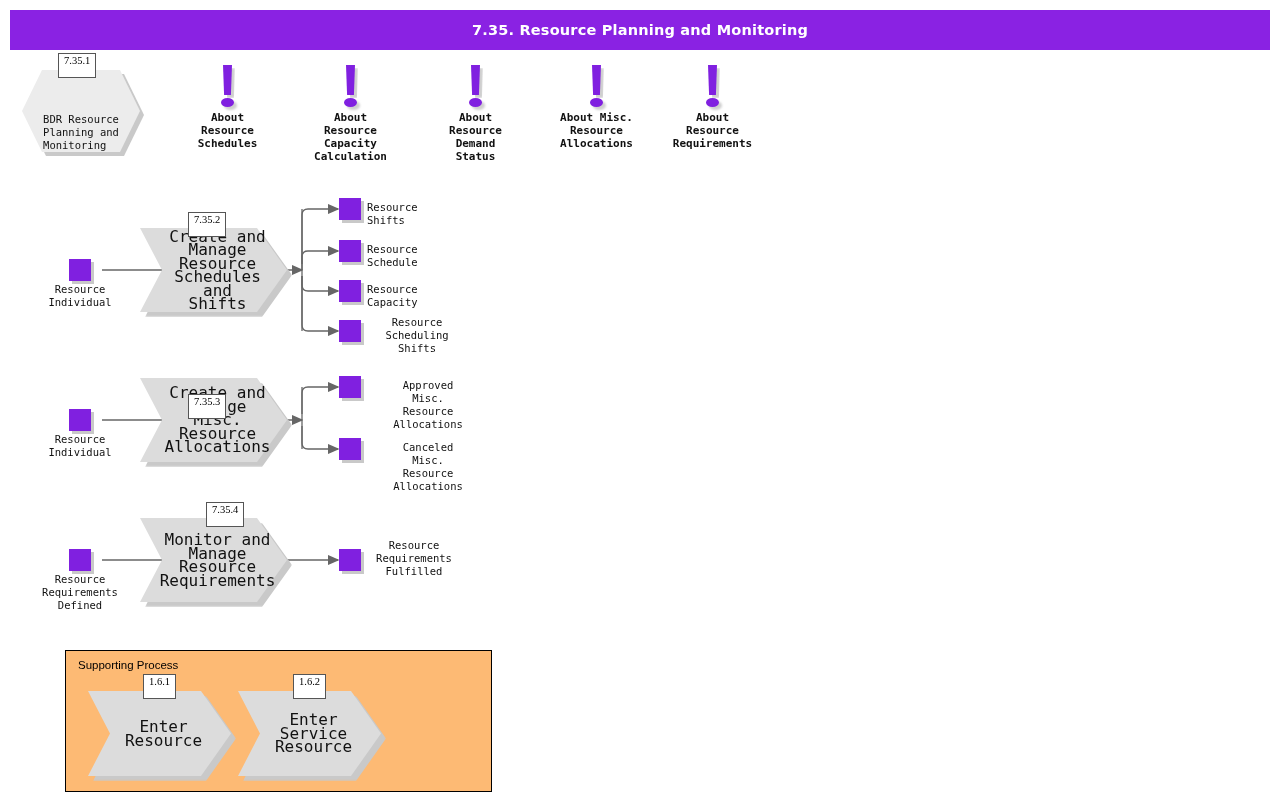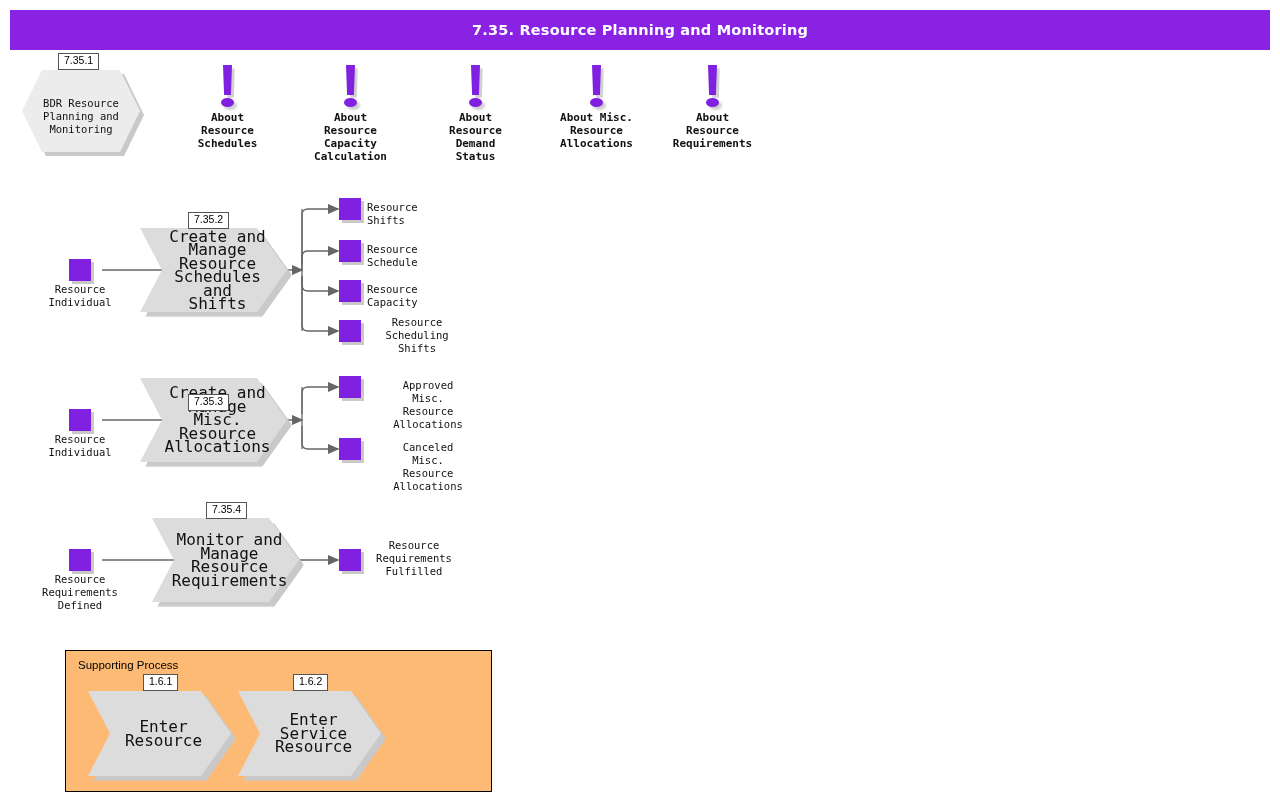--- a/index.html
+++ b/index.html
@@ -16,44 +16,44 @@
     background:#8a22e3;color:#ffffff;
     display:flex;align-items:center;justify-content:center;
     font-family:"DejaVu Sans",sans-serif;
     font-size:14.5px;font-weight:bold;letter-spacing:.2px;
   }
 
   
   .idtag{
     position:absolute;
     border:1px solid #555;background:#fff;
-    font-family:Liberation Sans, sans-serif;
+    font-family:Liberation Serif, serif;
     font-size:10.5px;color:#000;
-    padding:1px 5px 2px 5px;
+    padding:1px 5px 10px 5px;
     line-height:1.1;
     white-space:nowrap;
     z-index:5;
   }
 
   
   .hex-wrap{position:absolute;}
   .hex{
     position:absolute;left:0;top:0;width:118px;height:82px;
     background:#ececec;
     clip-path:polygon(20px 0,98px 0,118px 41px,98px 82px,20px 82px,0 41px);
   }
   .hex-shadow{
     position:absolute;left:4px;top:4px;width:118px;height:82px;
     background:#c9c9c9;
     clip-path:polygon(20px 0,98px 0,118px 41px,98px 82px,20px 82px,0 41px);
     filter:blur(0.6px);
   }
   .hex-label{
-    position:absolute;left:0;top:0;width:118px;height:92px;
-    display:flex;align-items:center;justify-content:center;text-align:center;
+    position:absolute;left:0;top:16px;width:118px;height:92px;
+    display:flex;align-items:center;justify-content:center;text-align:left;
     font-family:"DejaVu Sans Mono","DejaVu Sans",monospace;
     font-size:10.5px;color:#111;line-height:13px;
     z-index:3;
   }
 
   
   .chev-wrap{position:absolute;}
   .chev-shadow{
     position:absolute;left:5px;top:5px;width:100%;height:100%;
     background:#c9c9c9;
@@ -281,21 +281,21 @@
 
   <div class="sq-wrap" style="left:69px;top:549px;">
     <div class="sq-shadow"></div>
     <div class="sq"></div>
     <div class="sq-label" style="left:11px;top:24px;transform:translateX(-50%);white-space:pre-line;">Resource
 Requirements
 Defined</div>
   </div>
 
   <div class="idtag" style="left:184px;top:502px;margin-left:22px;">7.35.4</div>
-  <div class="chev-wrap" style="left:152px;top:518px;width:147px;height:84px;">
+  <div class="chev-wrap" style="left:140px;top:518px;width:147px;height:84px;">
     <div class="chev-shadow"></div>
     <div class="chev"></div>
     <div class="chev-label" style="white-space:pre-line;">Monitor and
 Manage
 Resource
 Requirements</div>
   </div>
 
   <div class="sq-wrap" style="left:339px;top:549px;">
     <div class="sq-shadow"></div>

